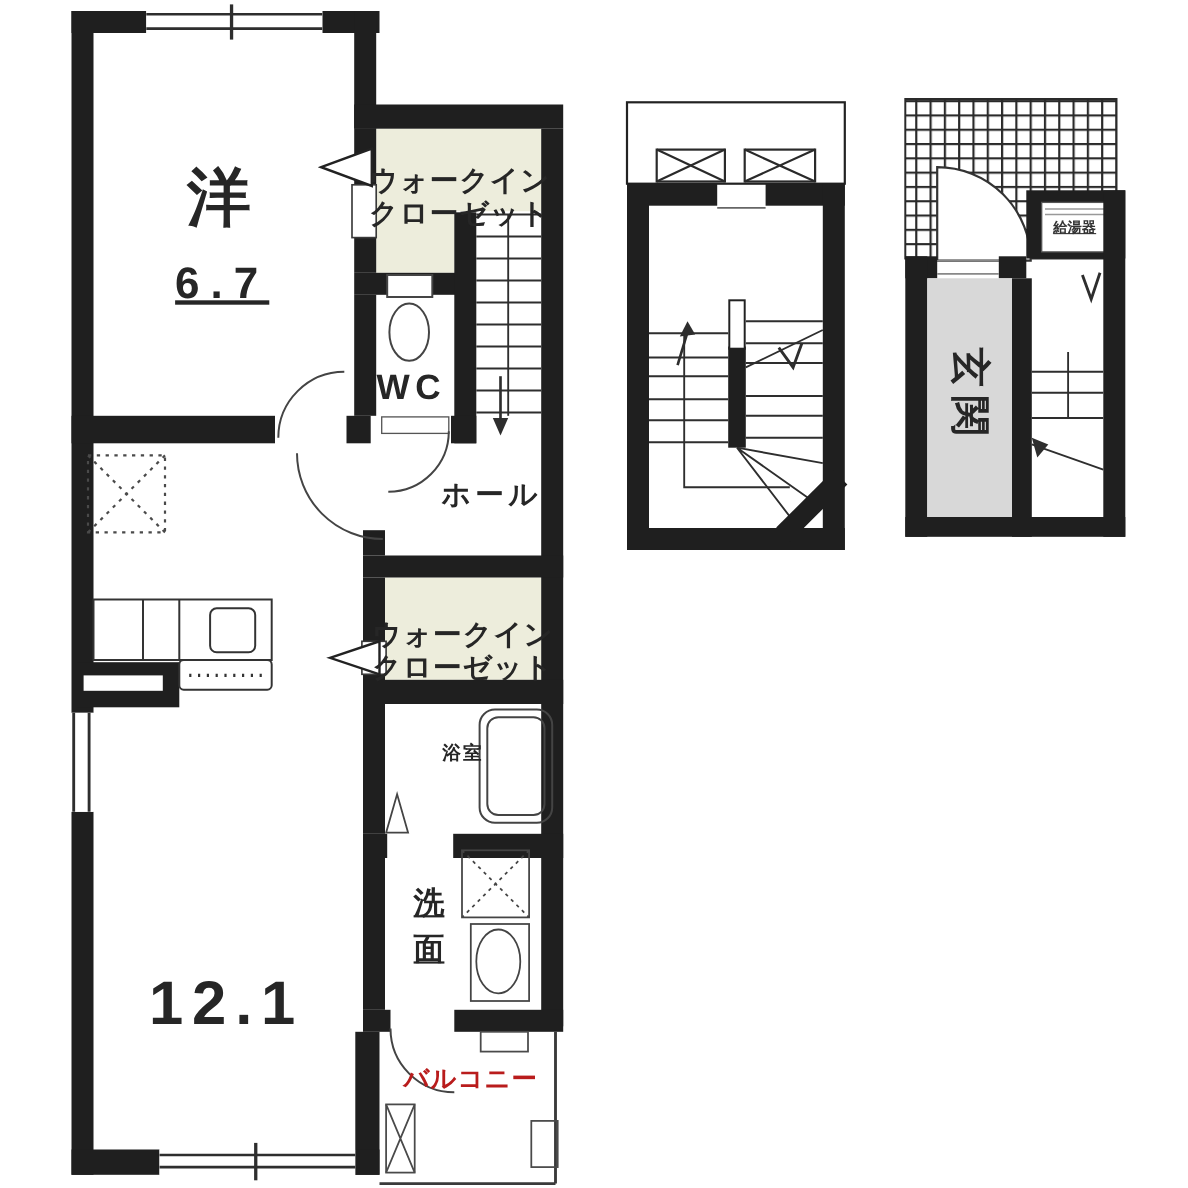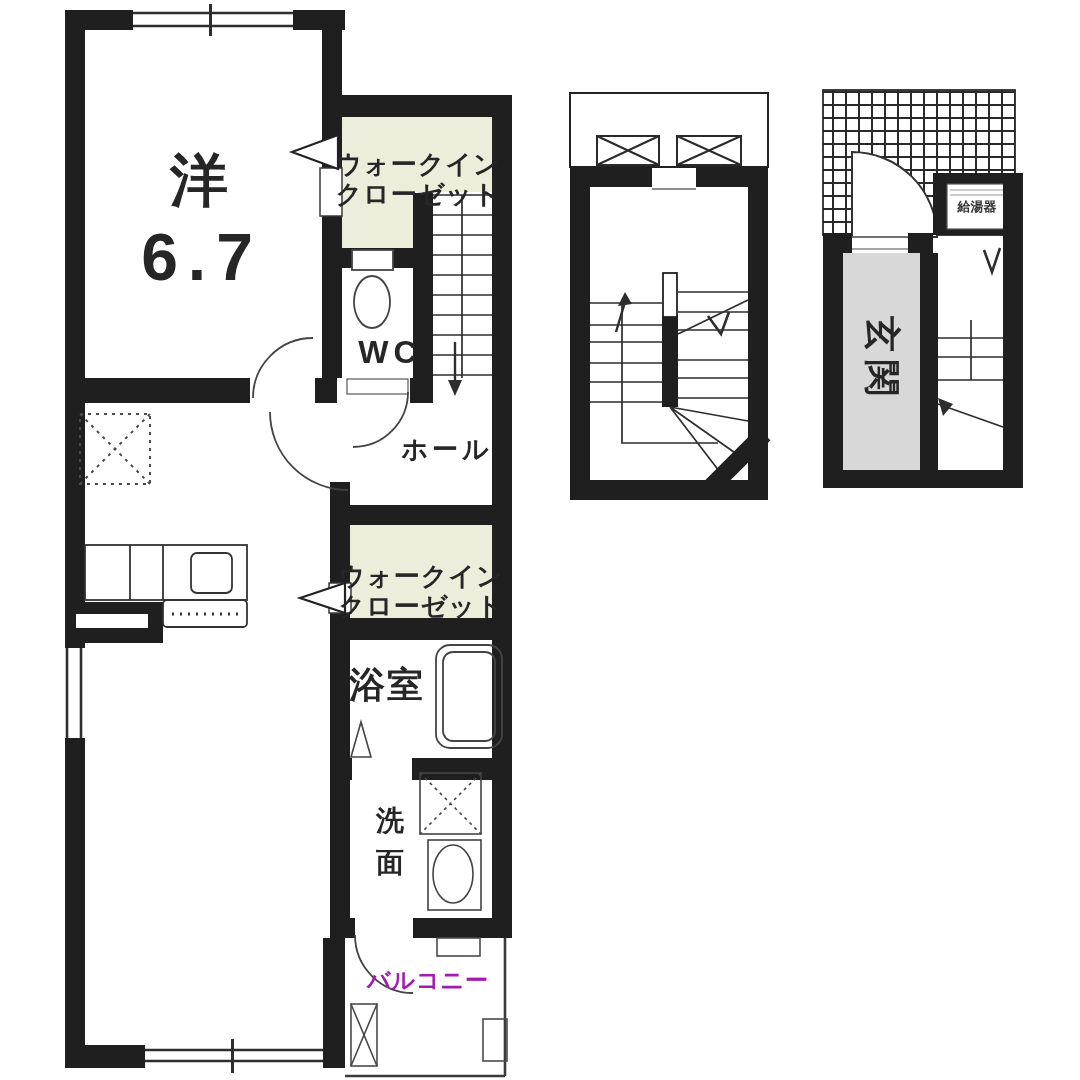--- a/index.html
+++ b/index.html
@@ -2,31 +2,31 @@
 <html><head>
 <meta charset="utf-8">
 <style>
   html,body{margin:0;padding:0;background:#ffffff;}
   .plan{position:relative;width:1080px;height:1080px;background:#ffffff;overflow:hidden;
         font-family:"Liberation Sans","DejaVu Sans",sans-serif;}
   .plan svg{position:absolute;left:0;top:0;}
   .lbl{position:absolute;transform:translate(-50%,-50%);color:#262626;font-weight:bold;
        text-align:center;white-space:nowrap;line-height:1.15;}
   .lbl-yo{font-size:58px;letter-spacing:2px;}
-  .lbl-yosize{font-size:66px;letter-spacing:10px;}
+  .lbl-yosize{font-size:40px;letter-spacing:10px;text-decoration:underline;}
   .lbl-wic{font-size:26px;letter-spacing:1px;margin-top:32px;}
-  .lbl-wc{font-size:32px;letter-spacing:5px;margin-left:16px;}
+  .lbl-wc{font-size:32px;letter-spacing:5px;}
   .lbl-hall{font-size:26px;letter-spacing:4px;}
-  .lbl-bath{font-size:36px;letter-spacing:2px;}
+  .lbl-bath{font-size:17px;letter-spacing:2px;margin-left:34px;}
   .lbl-senmen{font-size:28px;line-height:1.5;white-space:normal;width:34px;}
   .lbl-ldk{font-size:60px;letter-spacing:14px;}
   .lbl-ldksize{font-size:56px;letter-spacing:8px;}
-  .lbl-balcony{font-size:23px;font-weight:bold;color:#a21caf;letter-spacing:1px;}
+  .lbl-balcony{font-size:23px;font-weight:bold;color:#b91c1c;letter-spacing:1px;}
   .lbl-genkan{font-size:36px;letter-spacing:8px;transform:translate(-50%,-50%) rotate(90deg);}
-  .lbl-utility{font-size:13px;line-height:1.25;white-space:normal;width:56px;font-weight:bold;color:#333;}
+  .lbl-utility{font-size:13px;line-height:1.25;white-space:normal;width:56px;font-weight:bold;color:#333;text-decoration:underline;}
 </style>
 </head>
 <body>
 
 <div class="plan">
 
 <svg width="1080" height="1080" viewBox="0 0 1080 1080">
   <defs>
     <pattern id="hatch" width="13" height="13" patternUnits="userSpaceOnUse">
       <rect width="13" height="13" fill="#ffffff"></rect>
@@ -236,21 +236,22 @@
 <div class="lbl lbl-wic" style="left:418px;top:133px;">ウォークイン</div>
 <div class="lbl lbl-wic" style="left:418px;top:163px;">クローゼット</div>
 
 <div class="lbl lbl-wc" style="left:374px;top:352px;">WC</div>
 <div class="lbl lbl-hall" style="left:447px;top:450px;">ホール</div>
 
 <div class="lbl lbl-wic" style="left:421px;top:545px;">ウォークイン</div>
 <div class="lbl lbl-wic" style="left:421px;top:575px;">クローゼット</div>
 
 <div class="lbl lbl-bath" style="left:387px;top:685px;">浴室</div>
-<div class="lbl lbl-senmen" style="left:390px;top:842px;">洗面</div>
-
+<div class="lbl lbl-senmen" style="left:390px;top:842px;text-decoration:underline;">洗面</div>
+
+<div class="lbl lbl-ldksize" style="left:206px;top:912px;">12.1</div>
 
 <div class="lbl lbl-balcony" style="left:428px;top:980px;">バルコニー</div>
 
 <div class="lbl lbl-genkan" style="left:882px;top:360px;">玄関</div>
 <div class="lbl lbl-utility" style="left:977px;top:207px;">給湯器</div>
 
 </div>
 
 </body></html>

